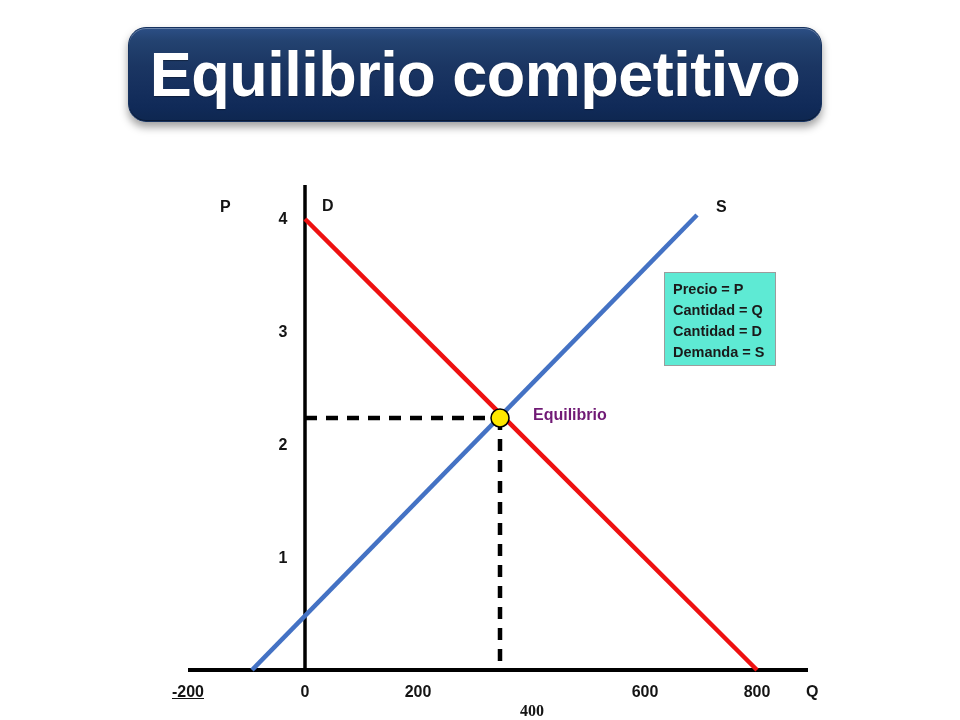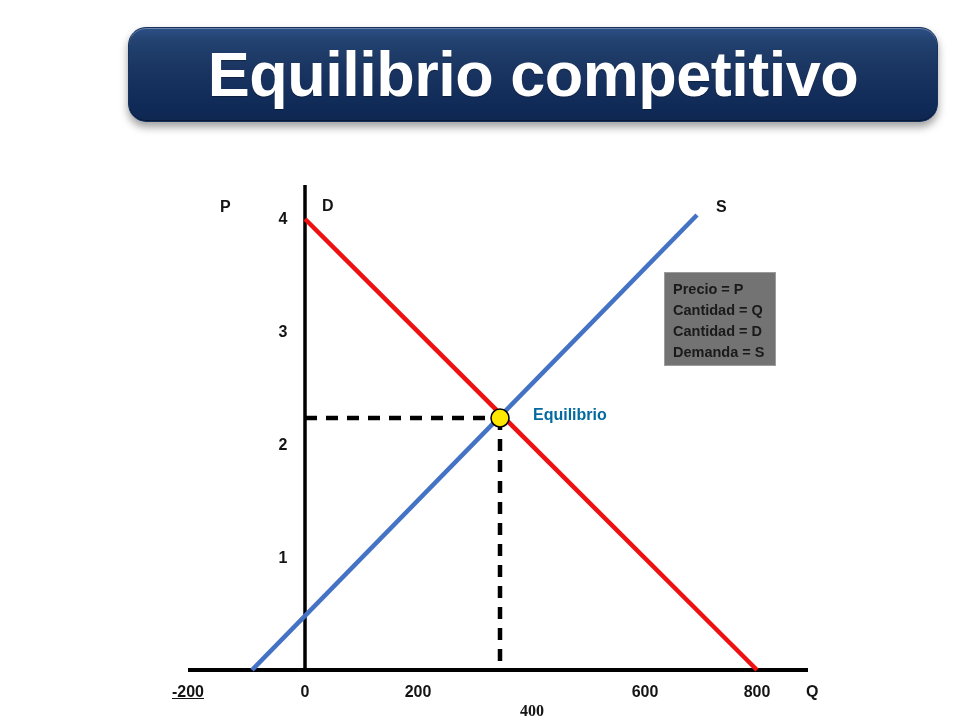--- a/index.html
+++ b/index.html
@@ -20,21 +20,21 @@
     width: 960px;
     height: 720px;
     background: #ffffff;
   }
 
   
   #title-banner {
     position: absolute;
     left: 128px;
     top: 27px;
-    width: 810px;
+    width: 694px;
     height: 95px;
     border-radius: 18px;
     background: linear-gradient(180deg,
         #2c4f86 0%,
         #234270 14%,
         #1b3663 40%,
         #16305e 62%,
         #102a58 85%,
         #0e2750 100%);
     box-shadow:
@@ -88,40 +88,40 @@
   }
 
   
   #legend-box {
     position: absolute;
     left: 664px;
     top: 272px;
     width: 112px;
     height: 94px;
     border: 1.5px solid #9c9c9c;
-    background: #737373;
+    background: #5eead4;
     box-sizing: border-box;
     padding: 6px 0 0 8px;
   }
   .legend-line {
     font-size: 14.5px;
     font-weight: bold;
     color: #1a1a1a;
     line-height: 21px;
     white-space: nowrap;
   }
 
   
   #equilibrium-label {
     position: absolute;
     left: 533px;
     top: 406px;
     font-size: 16px;
     font-weight: bold;
-    color: #0369a1;
+    color: #701a75;
     white-space: nowrap;
   }
 </style>
 </head>
 <body>
 
 <div id="slide">
 
   <div id="title-banner">
     <div id="title-banner-text">Equilibrio competitivo</div>

